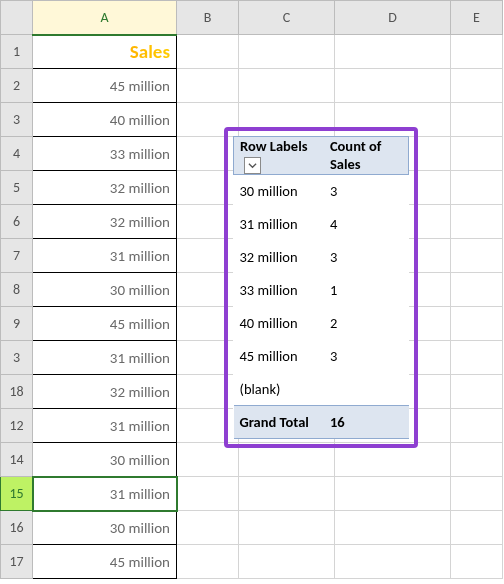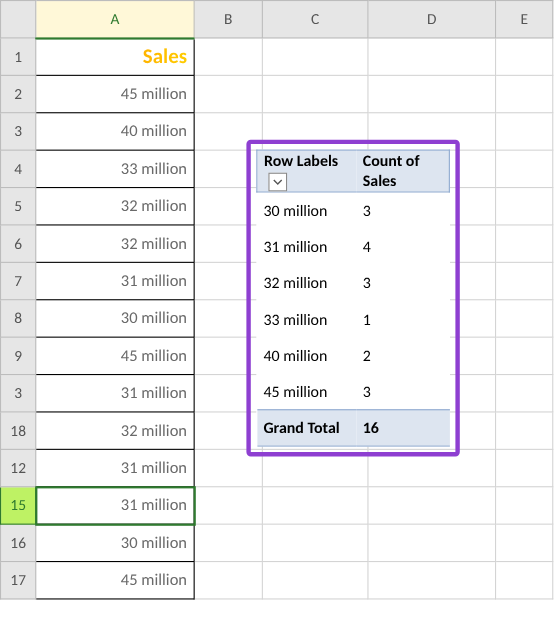--- a/index.html
+++ b/index.html
@@ -264,20 +264,30 @@
         </td>
         <td class="col-B"></td>
         <td class="col-C"></td>
         <td class="col-D"></td>
         <td class="col-E"></td>
       </tr>
       <tr>
         <th class="rowhdr">12</th>
         <td class="col-A data-a">
           <div class="cell">31 million</div>
+        </td>
+        <td class="col-B"></td>
+        <td class="col-C"></td>
+        <td class="col-D"></td>
+        <td class="col-E"></td>
+      </tr>
+      <tr>
+        <th class="rowhdr">14</th>
+        <td class="col-A data-a">
+          <div class="cell">30 million</div>
         </td>
         <td class="col-B"></td>
         <td class="col-C"></td>
         <td class="col-D"></td>
         <td class="col-E"></td>
       </tr>
       <tr>
         <th class="rowhdr activeRow">15</th>
         <td class="col-A data-a sel-cell">
           <div class="cell">31 million</div>
@@ -343,20 +353,24 @@
           <td class="num">1</td>
         </tr>
         <tr>
           <td class="lbl">40 million</td>
           <td class="num">2</td>
         </tr>
         <tr>
           <td class="lbl">45 million</td>
           <td class="num">3</td>
         </tr>
+        <tr>
+          <td class="lbl">(blank)</td>
+          <td class="num"></td>
+        </tr>
       </tbody>
     <tbody>
         <tr class="ptotal">
       <td class="lbl">Grand Total</td>
       <td class="num">16</td>
     </tr>
   </tbody>
     </table>
 </div>
 

